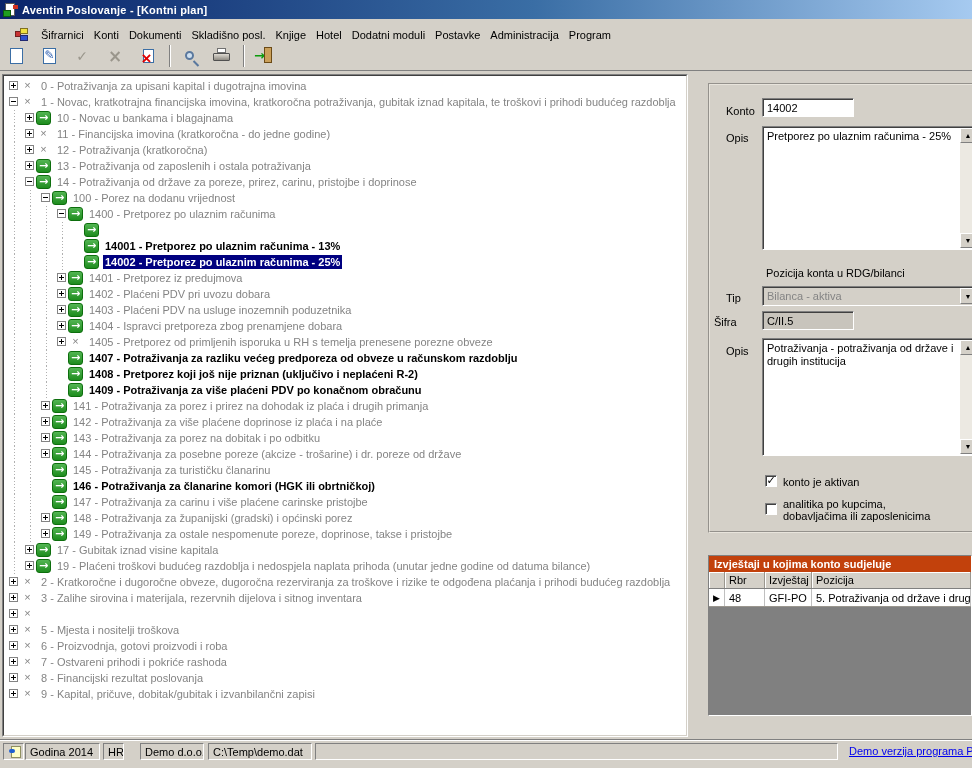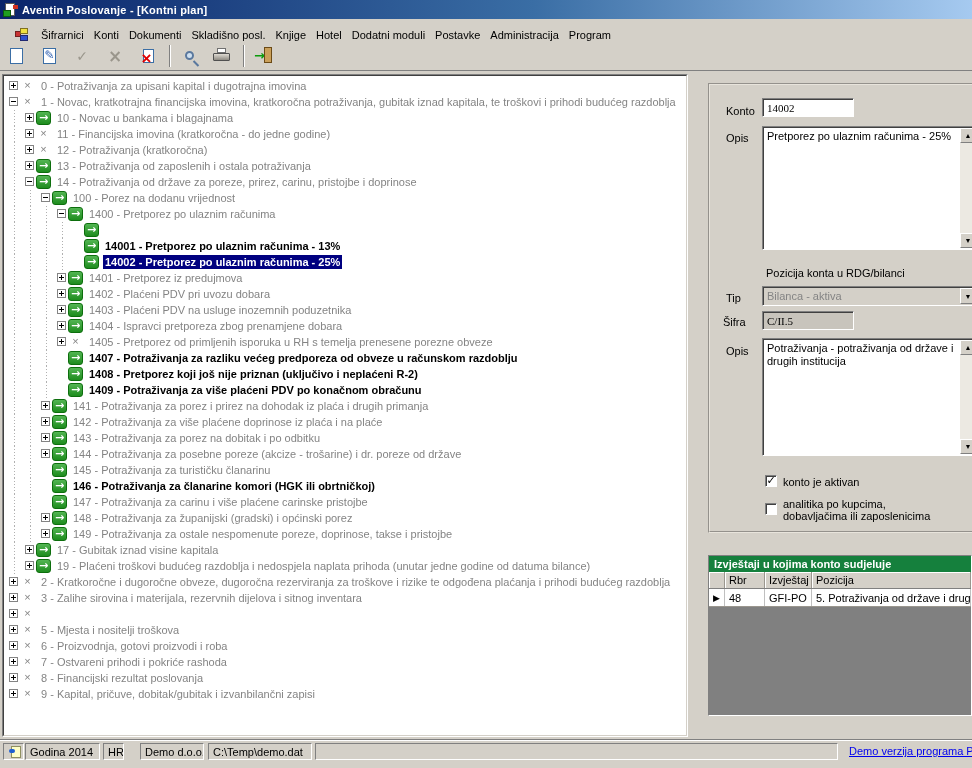--- a/index.html
+++ b/index.html
@@ -82,37 +82,37 @@
     font-family:"DejaVu Sans",sans-serif; }
   .x-ic { width:15px; height:14px; flex:0 0 auto; margin-right:4px; color:#848484; font-size:11px; line-height:13px; text-align:center; }
   .tlabel { padding:1px 2px; }
   .tlabel.gray { color:#848484; }
   .tlabel.bold { color:#000; font-weight:bold; }
   .tlabel.selected { background:#000080; color:#fff; font-weight:bold; }
 
   
   #groupbox { position:absolute; left:708px; top:12px; width:280px; height:450px; border:2px groove #e8e4dc; }
   .flabel { position:absolute; color:#000; }
-  .field { position:absolute; background:#fff; border:1px solid; border-color:#808080 #fff #fff #808080; box-shadow:inset 1px 1px 0 #404040; padding:3px 4px 0 4px;font-family:Liberation Serif, serif; }
+  .field { position:absolute; background:#fff; border:1px solid; border-color:#808080 #fff #fff #808080; box-shadow:inset 1px 1px 0 #404040; padding:3px 4px 0 4px; }
   .field.grayed { background:#c8c4bc; }
   .tarea { position:absolute; background:#fff; border:1px solid; border-color:#808080 #fff #fff #808080; box-shadow:inset 1px 1px 0 #404040; }
   .tarea .txt { position:absolute; left:4px; top:3px; right:18px; line-height:13px; }
   .vscroll { position:absolute; top:1px; bottom:1px; right:1px; width:16px; background:#ece9e2; display:flex; flex-direction:column; }
   .sbtn { height:15px; background:#d4d0c8; border:1px solid; border-color:#fff #808080 #808080 #fff; font-size:7px; text-align:center; line-height:13px; color:#000; }
   .strack { flex:1; }
   .combo { position:absolute; background:#d4d0c8; border:1px solid; border-color:#808080 #fff #fff #808080; box-shadow:inset 1px 1px 0 #404040; }
   .combo .cval { position:absolute; left:4px; top:3px; color:#848484; }
   .combo .dd { position:absolute; right:1px; top:1px; bottom:1px; width:16px; background:#d4d0c8; border:1px solid; border-color:#fff #808080 #808080 #fff; font-size:7px; text-align:center; line-height:15px; }
   .cb { position:absolute; width:12px; height:12px; background:#fff; border:1px solid; border-color:#808080 #fff #fff #808080; box-shadow:inset 1px 1px 0 #404040; font-size:11px; line-height:10px; font-weight:bold; text-align:center; font-family:"DejaVu Sans",sans-serif; }
   .cblabel { position:absolute; line-height:12px; }
 
   
   #reports { position:absolute; left:708px; top:484px; width:264px; height:161px; }
   #reports .inner { width:100%; height:100%; display:flex; flex-direction:column; background:#808080; }
-  .rep-title { height:16px; background:#15803d; color:#fff; font-weight:bold; padding:2px 0 0 5px; }
+  .rep-title { height:16px; background:#c2410c; color:#fff; font-weight:bold; padding:2px 0 0 5px; }
   .rep-head { height:17px; background:#d4d0c8; display:flex; border-bottom:1px solid #808080; }
   .rep-head .hc { padding:2px 0 0 4px; border-right:1px solid #9a968e; box-shadow:inset 1px 1px 0 #fff; }
   .rep-row { height:18px; background:#fff; display:flex; border-bottom:1px solid #9a968e; }
   .rep-row .rc { padding:3px 0 0 4px; border-right:1px solid #c0c0c0; white-space:nowrap; overflow:hidden; }
   .c-sel { width:16px; flex:0 0 auto; }
   .c-rbr { width:40px; flex:0 0 auto; }
   .c-izv { width:47px; flex:0 0 auto; }
   .c-poz { flex:1; }
   .rowptr { font-size:9px; line-height:12px; padding-left:4px; }
   .rep-fill { flex:1; background:#808080; }
@@ -546,21 +546,21 @@
       </div>
 
       <span class="flabel" style="left:56px; top:182px;">Pozicija konta u RDG/bilanci</span>
 
       <span class="flabel" style="left:16px; top:207px;">Tip</span>
       <div class="combo" style="left:52px; top:201px; width:216px; height:20px;">
         <span class="cval">Bilanca - aktiva</span>
         <span class="dd">▼</span>
       </div>
 
-      <span class="flabel" style="left:13px; top:231px;">Šifra</span>
+      <span class="flabel" style="left:4px; top:231px;">Šifra</span>
       <div class="field grayed" style="left:52px; top:226px; width:92px; height:19px;">C/II.5</div>
 
       <span class="flabel" style="left:16px; top:260px;">Opis</span>
       <div class="tarea" style="left:52px; top:253px; width:216px; height:118px;">
         <div class="txt">Potraživanja - potraživanja od države i drugih institucija</div>
         <div class="vscroll">
           <div class="sbtn">▲</div>
           <div class="strack"></div>
           <div class="sbtn">▼</div>
         </div>

